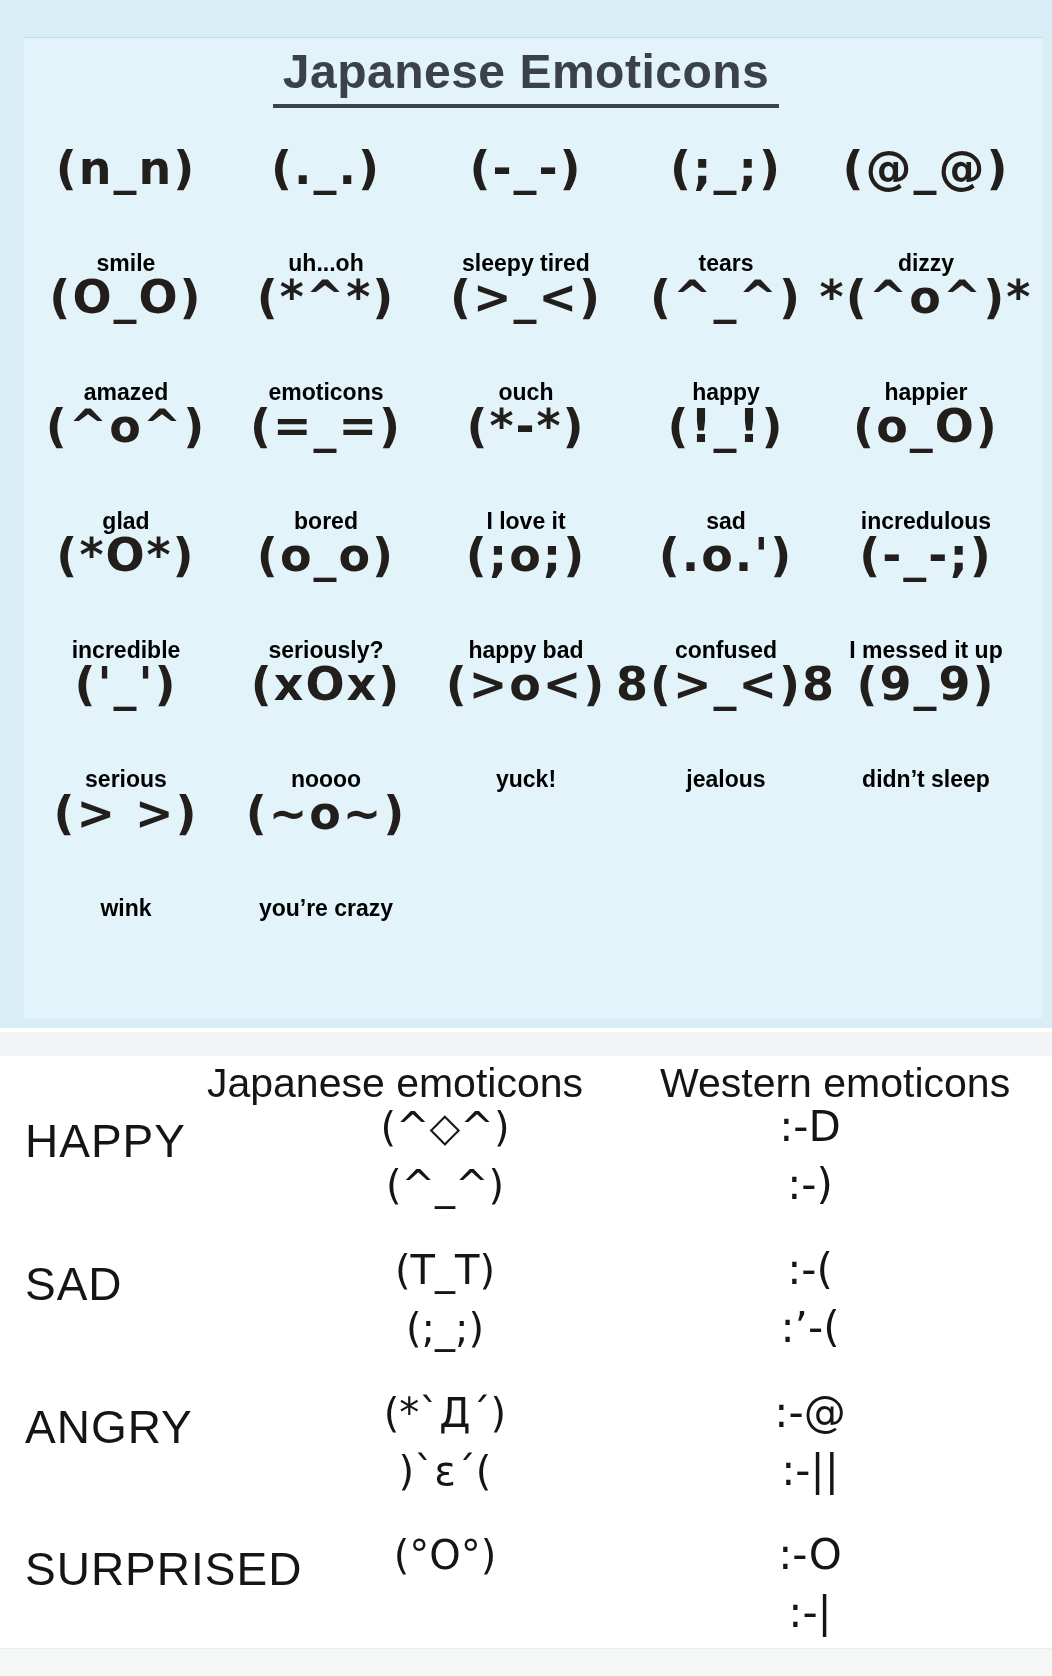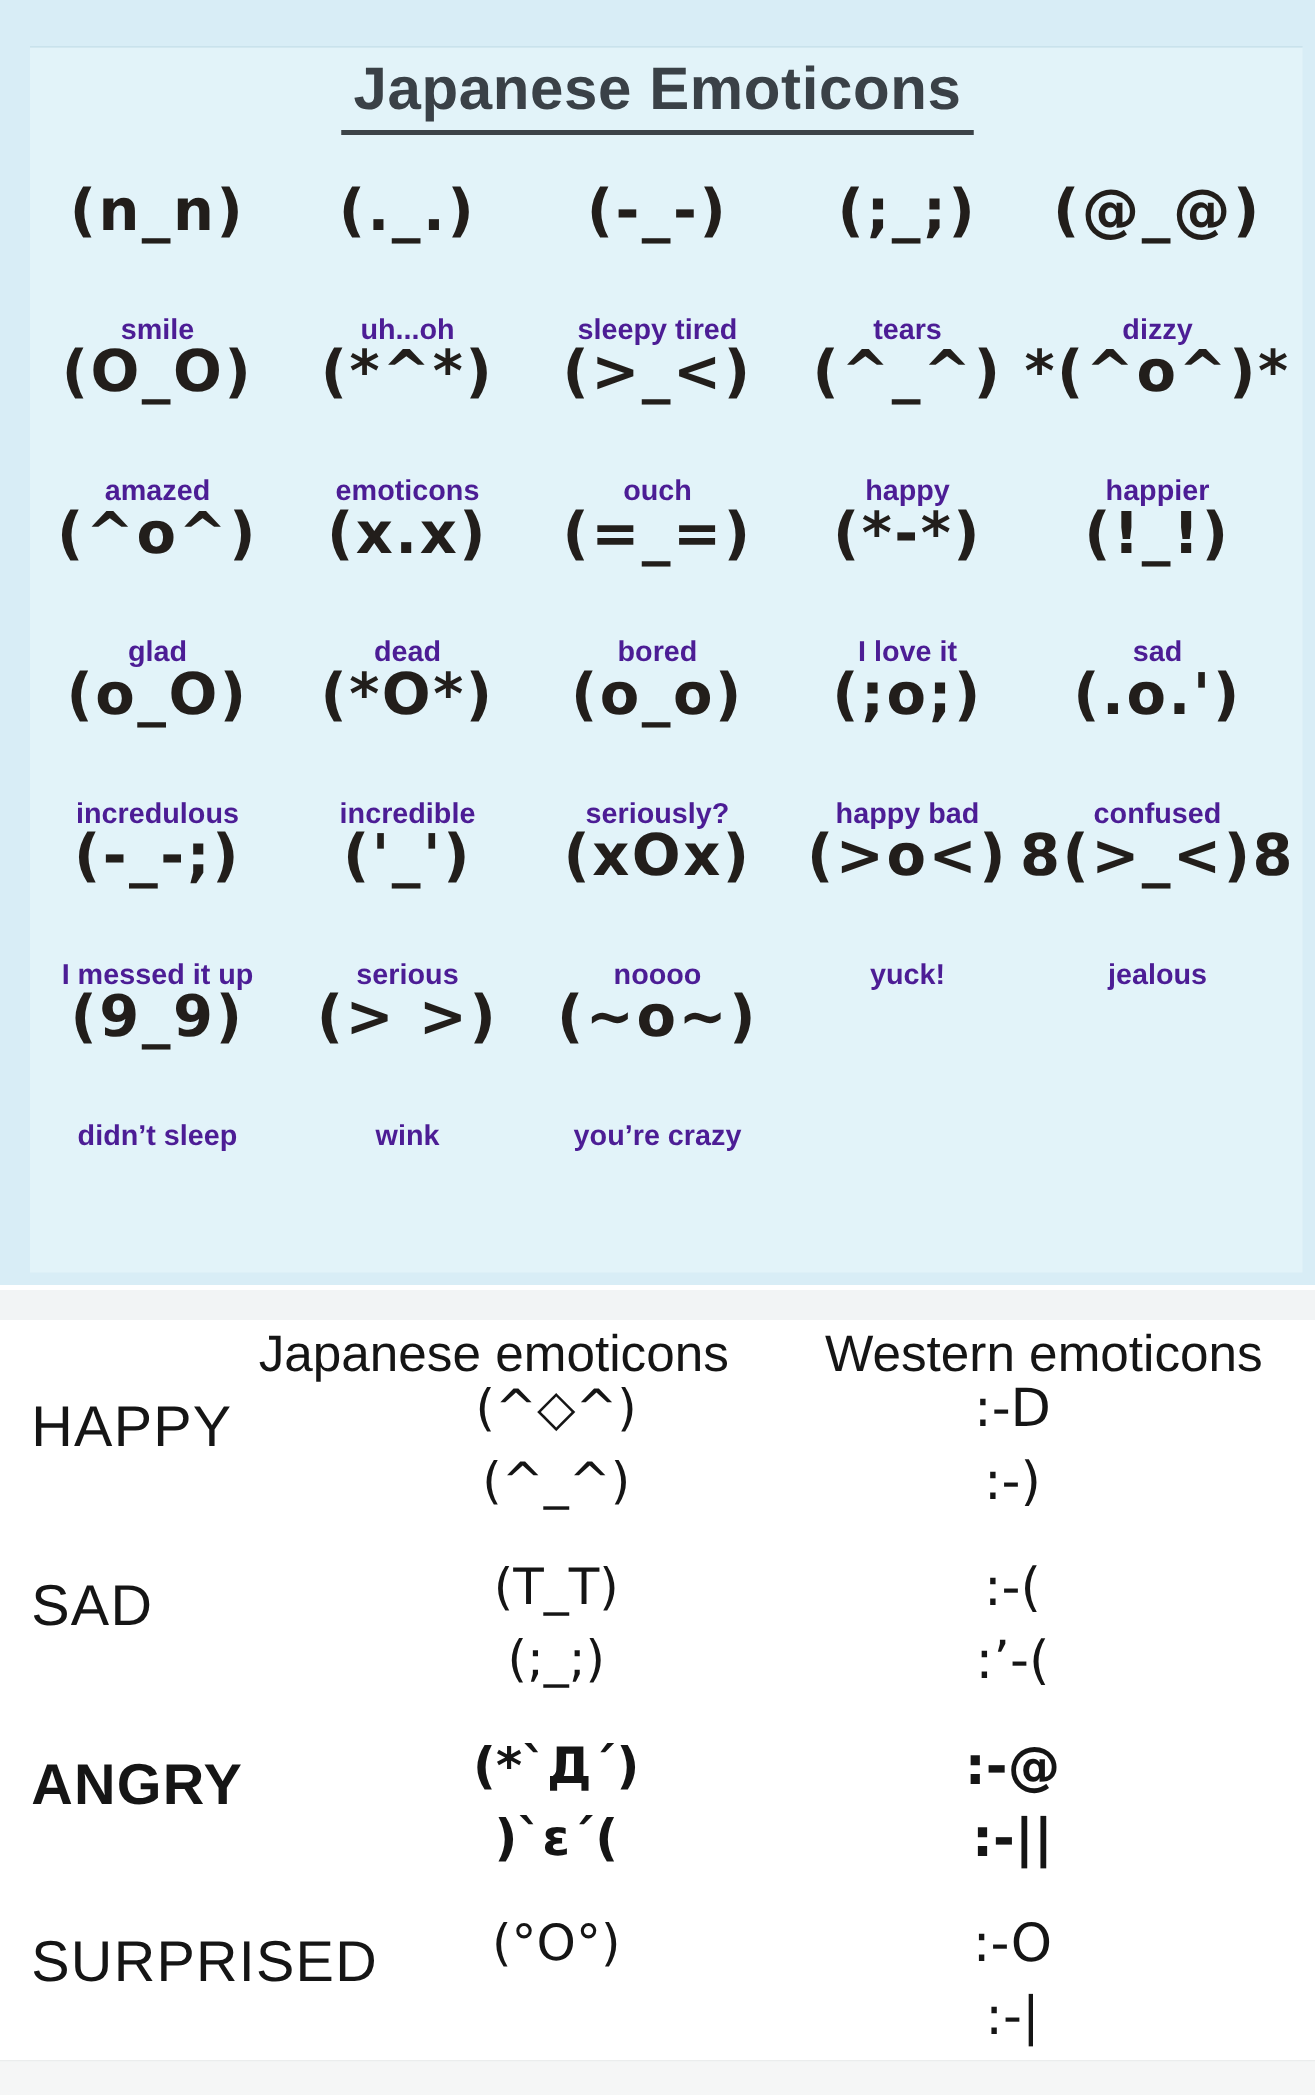--- a/index.html
+++ b/index.html
@@ -37,21 +37,21 @@
   }
   .emo-cell { display:flex; flex-direction:column; align-items:center;gap:48px; }
   .emo-face {
     font-family:"DejaVu Sans", sans-serif; font-weight:bold;
     font-size:46px; line-height:64px; letter-spacing:2px;
     color:#221e1b; white-space:nowrap;
   }
   .emo-label {
     margin-top:2px;
     font-family:"Liberation Sans", sans-serif; font-weight:bold;
-    font-size:23px; color:#4c1d95; white-space:nowrap;
+    font-size:23px; color:#000000; white-space:nowrap;
   }
 
   
   .divider-band {
     position:absolute; top:1032px; left:0; width:100%; height:24px;
     background:#f2f4f5;
   }
 
   
   .table-section {
@@ -62,21 +62,21 @@
     position:absolute; top:32px; left:170px; width:450px;
     text-align:center; font-size:41px; white-space:nowrap;
   }
   .t-header-west {
     position:absolute; top:32px; left:660px;
     font-size:41px; white-space:nowrap;text-align:center;
   }
   .t-row { position:absolute; left:0; width:1052px; height:140px; }
   .t-row.r0 { top:70px; }
   .t-row.r1 { top:213px; }
-  .t-row.r2 { top:356px;font-weight:bold; }
+  .t-row.r2 { top:356px; }
   .t-row.r3 { top:498px; }
   .cat {
     position:absolute; left:25px; top:16px;
     font-size:46px; letter-spacing:1px; white-space:nowrap;
   }
   .ja-cell {
     position:absolute; left:250px; top:0; width:390px; text-align:center;
     font-family:"DejaVu Sans", sans-serif;
     font-size:40px; line-height:58px; white-space:nowrap;
   }
@@ -139,24 +139,20 @@
         </div>
       <div class="emo-cell">
           <div class="emo-face">*(^o^)*</div>
           <div class="emo-label">happier</div>
         </div>
       <div class="emo-cell">
           <div class="emo-face">(^o^)</div>
           <div class="emo-label">glad</div>
         </div>
       <div class="emo-cell">
-          <div class="emo-face">(x.x)</div>
-          <div class="emo-label">dead</div>
-        </div>
-      <div class="emo-cell">
           <div class="emo-face">(=_=)</div>
           <div class="emo-label">bored</div>
         </div>
       <div class="emo-cell">
           <div class="emo-face">(*-*)</div>
           <div class="emo-label">I love it</div>
         </div>
       <div class="emo-cell">
           <div class="emo-face">(!_!)</div>
           <div class="emo-label">sad</div>

